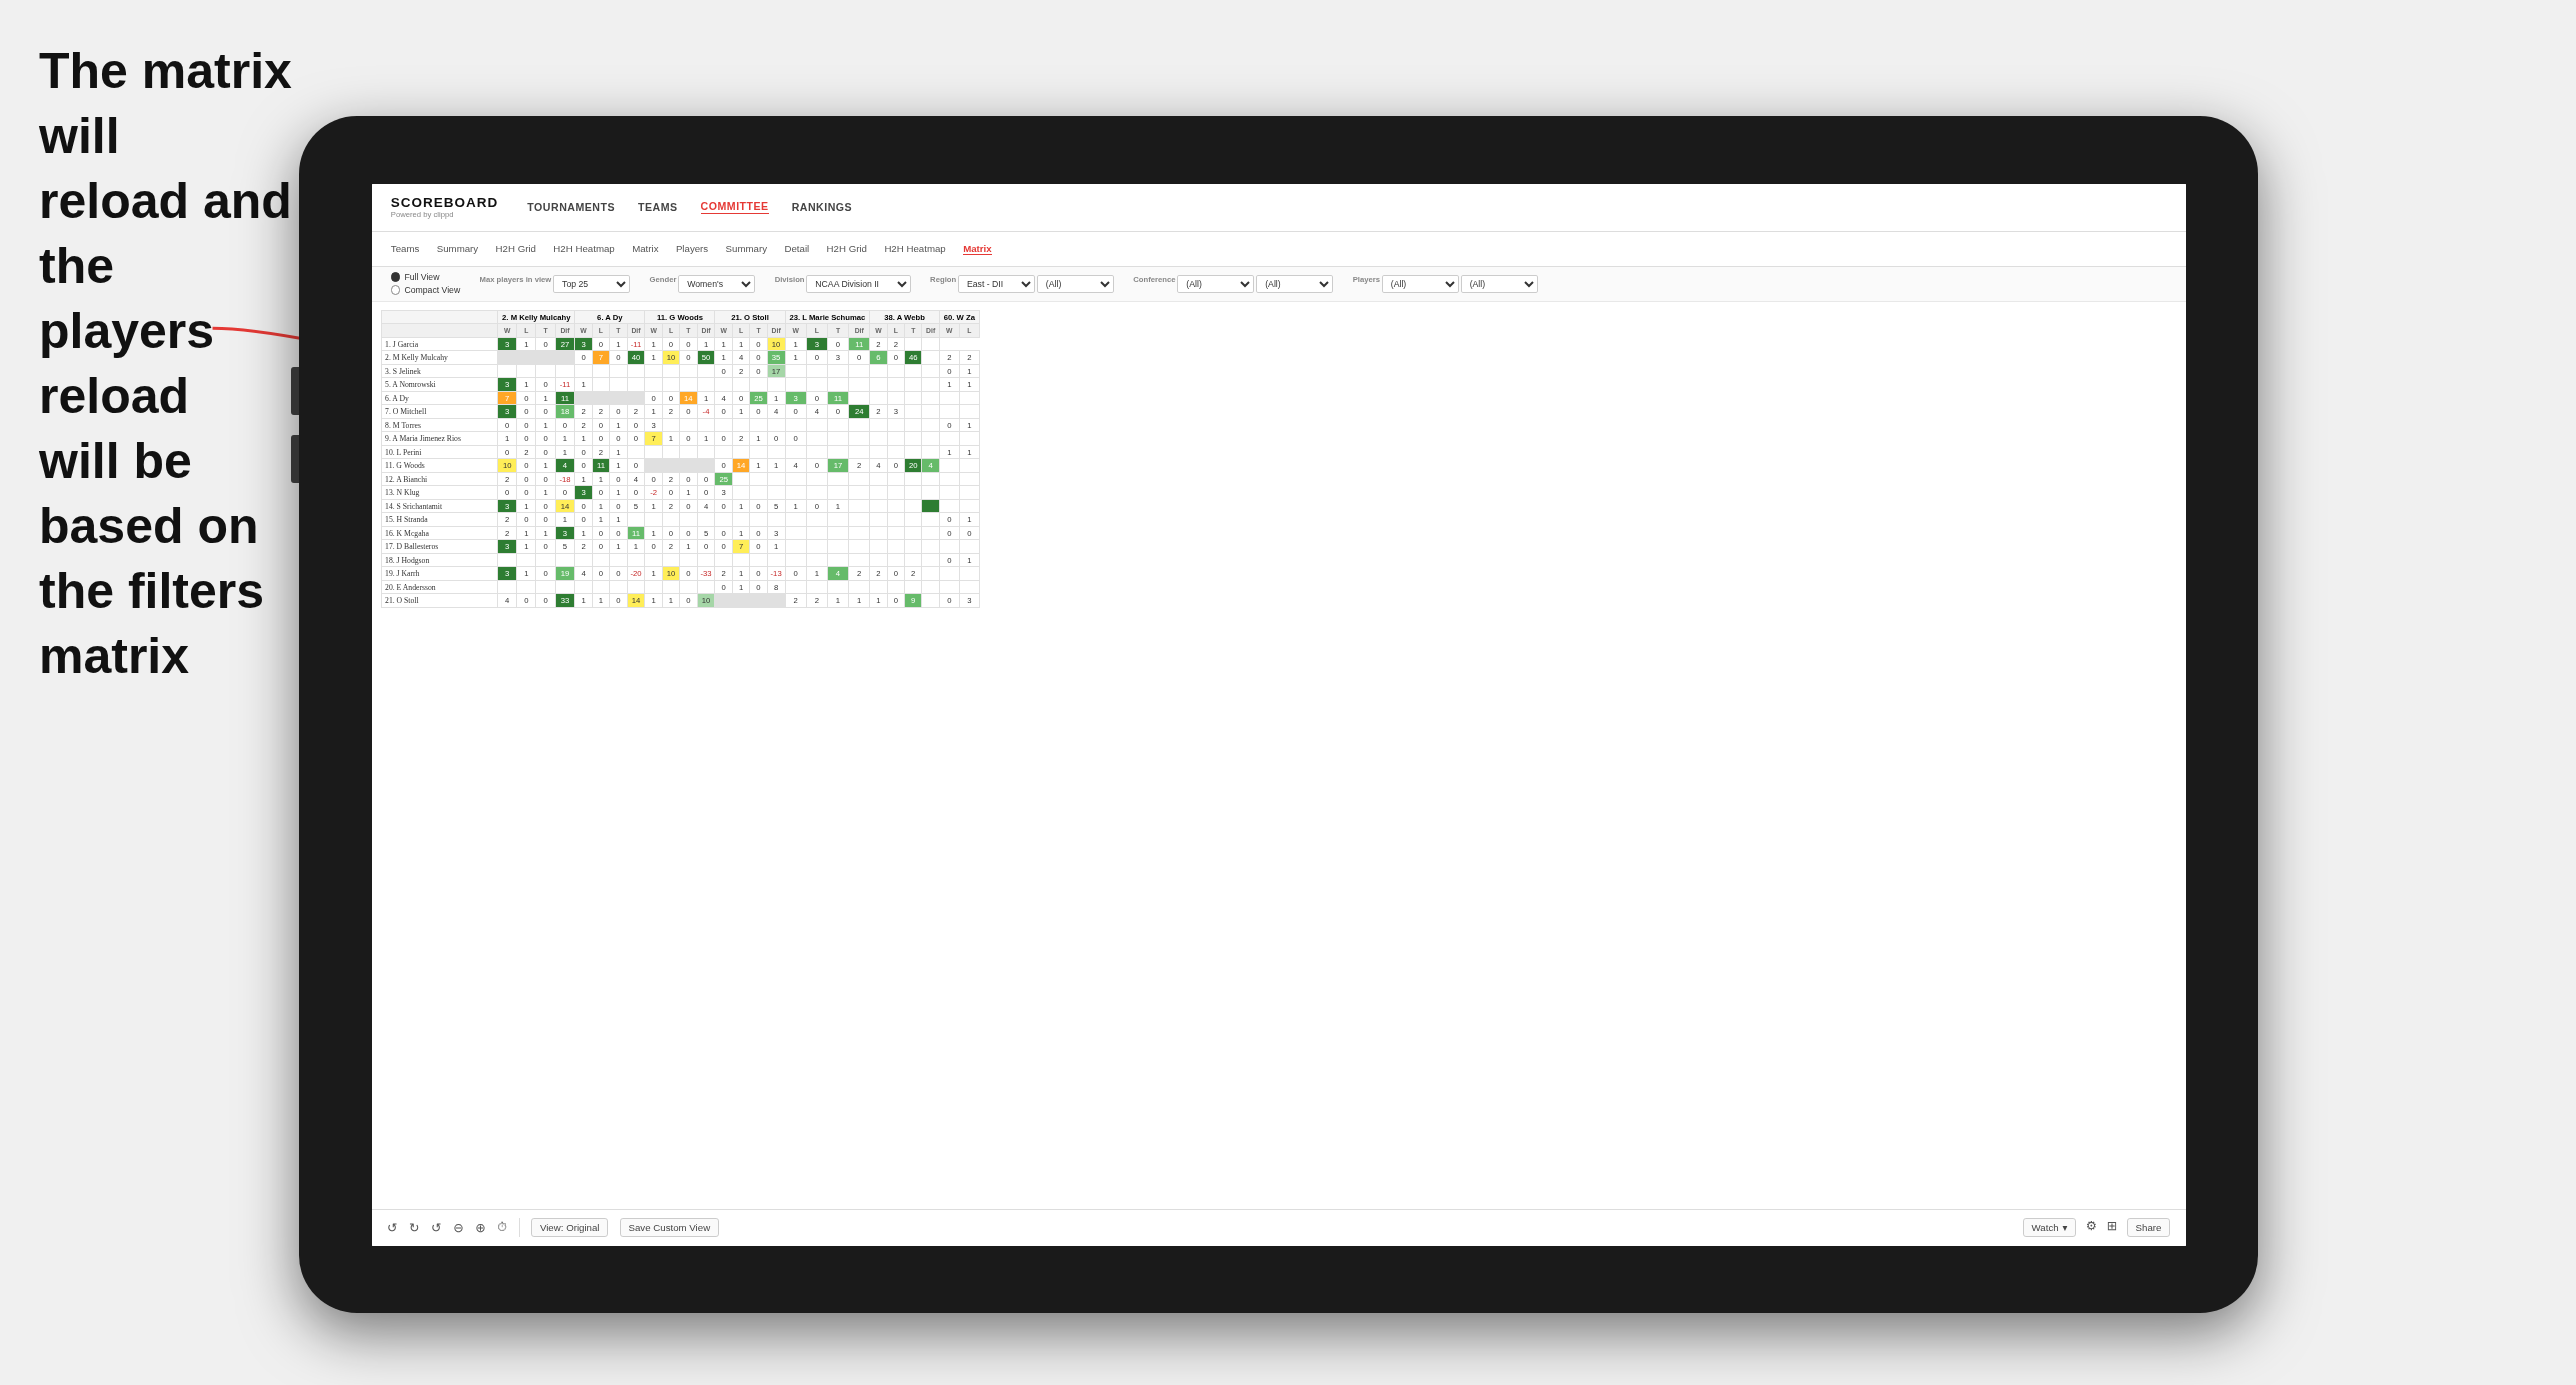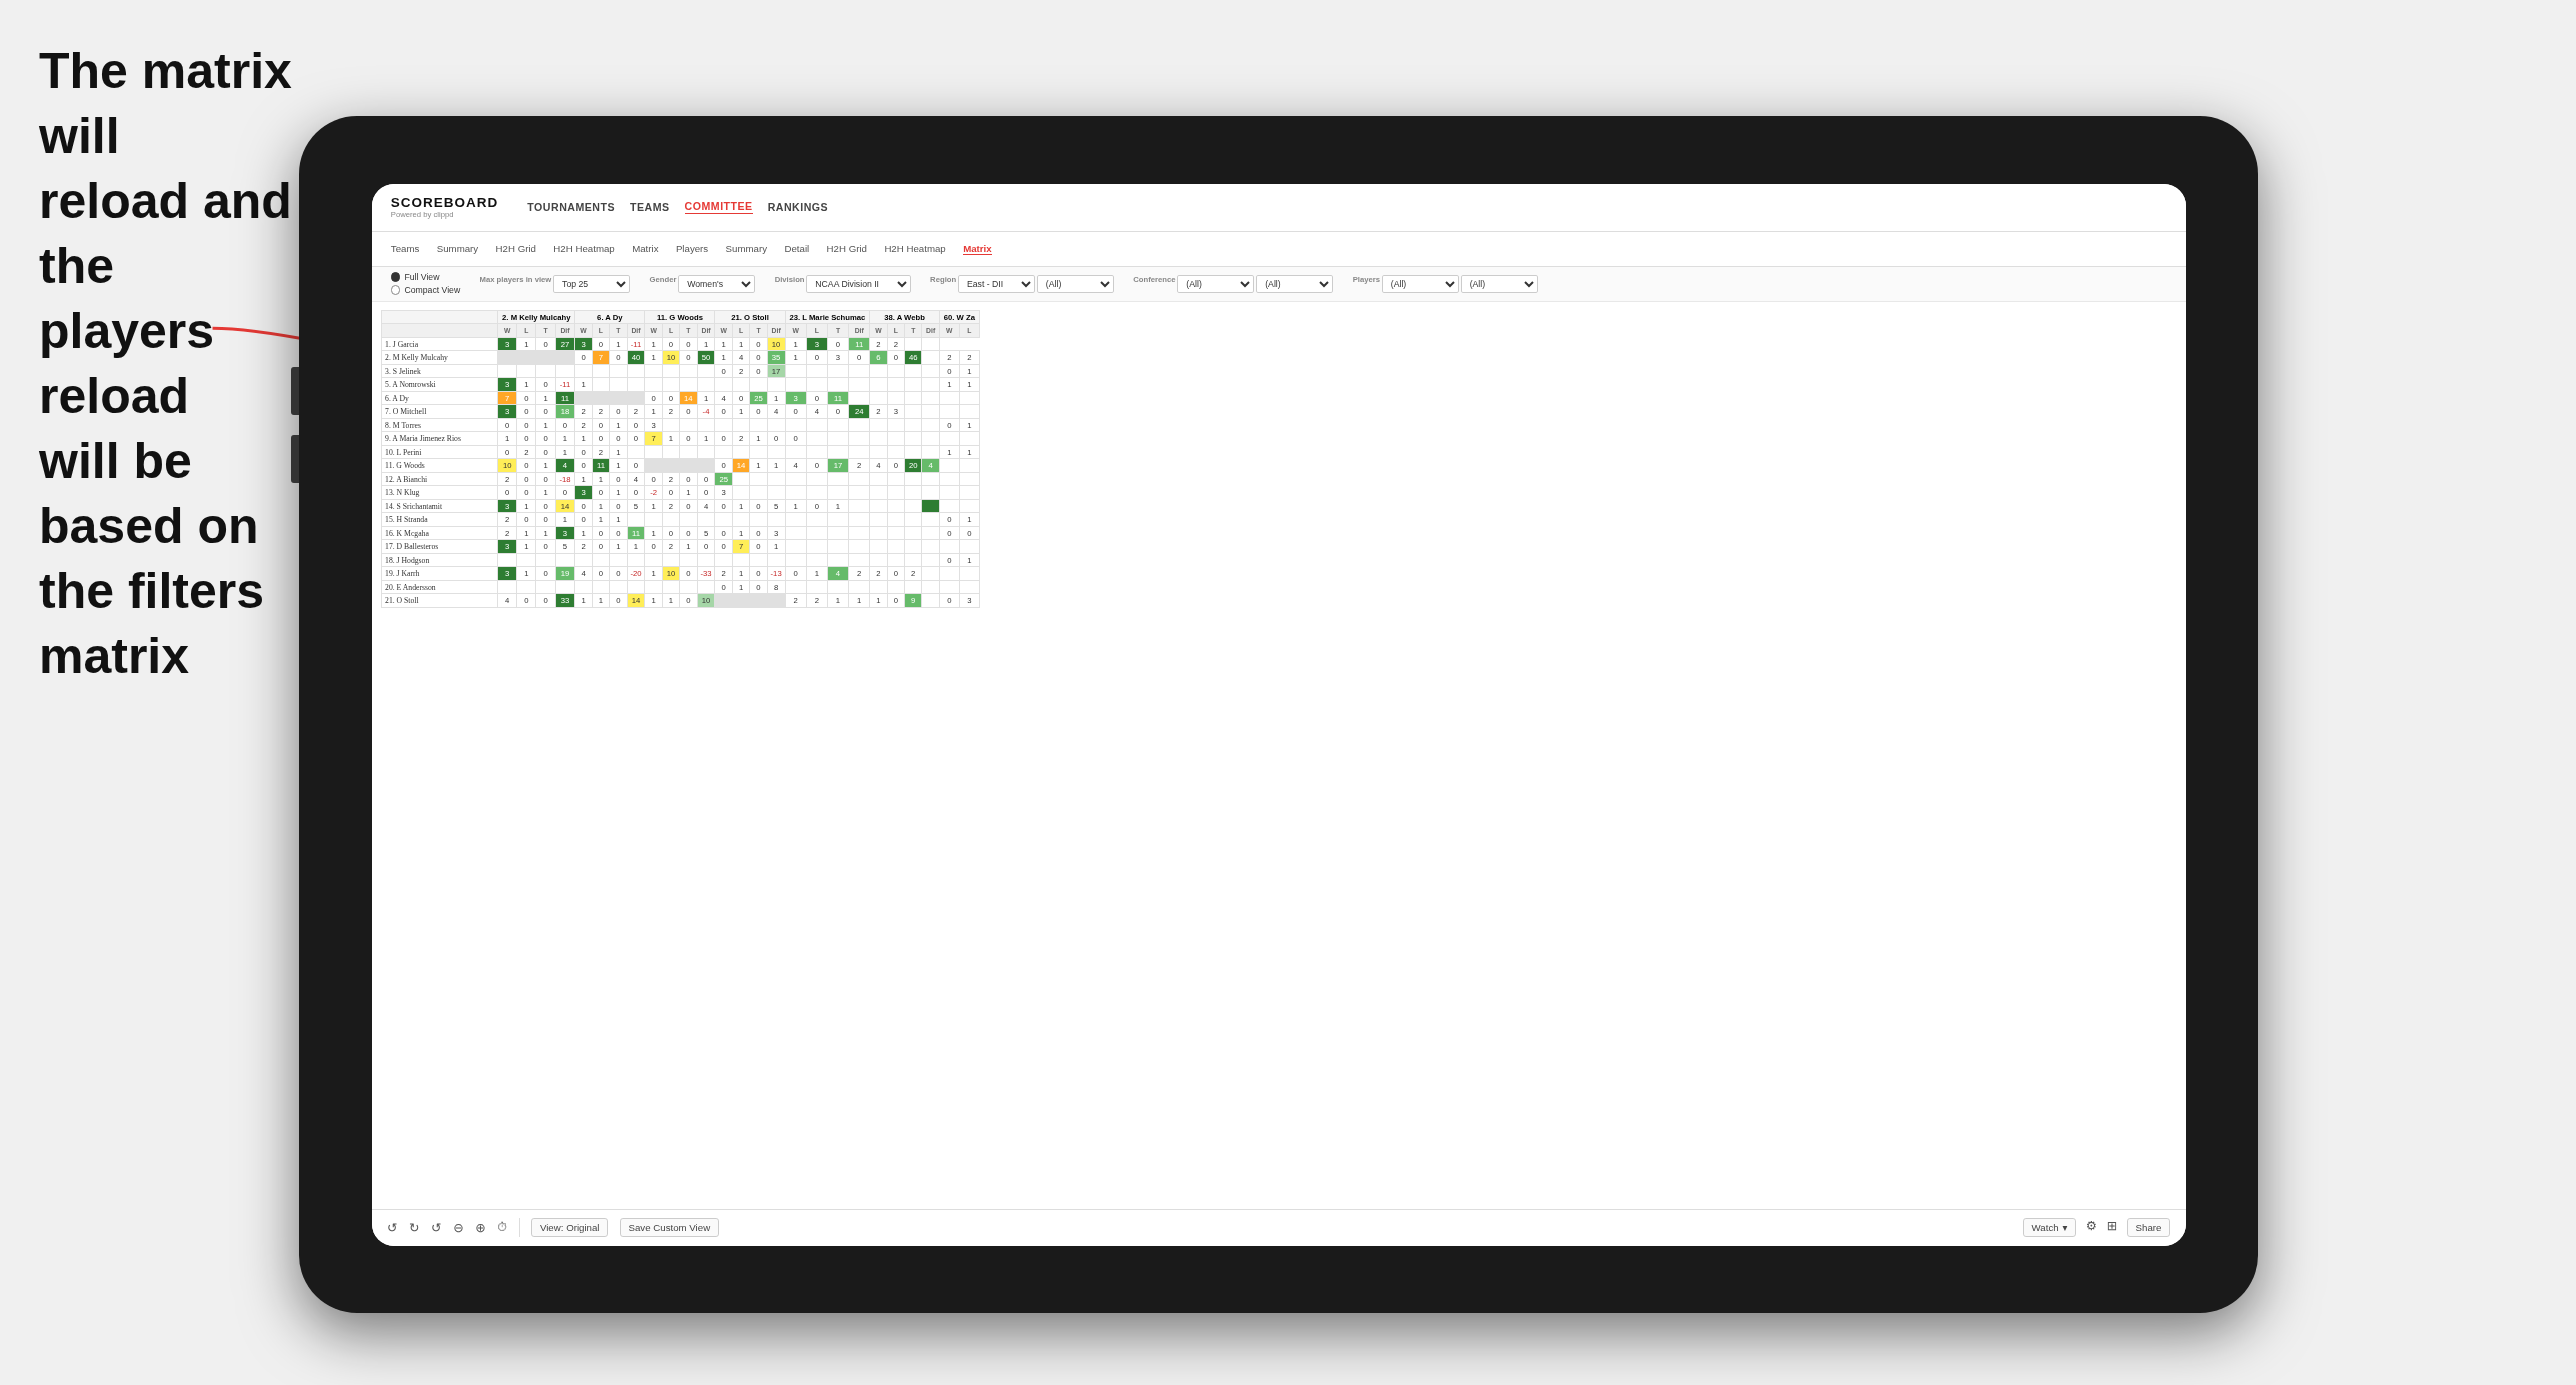--- a/index.html
+++ b/index.html
@@ -36,21 +36,21 @@
       box-shadow: 0 19.3px 58px rgba(0,0,0,0.5);
       display: flex;
       align-items: center;
       justify-content: center;
     }
 
     .tablet-screen {
       width: 1814px;
       height: 1062px;
       background: #fff;
-      border-radius: 22px;
+      border-radius: 1px;
       overflow: hidden;
       display: flex;
       flex-direction: column;
     }
 
     
     .nav-bar {
       background: #fff;
       border-bottom: 1px solid #ddd;
       display: flex;
@@ -73,21 +73,21 @@
       color: #111;
     }
 
     .logo-sub {
       font-size: 7.7px;
       color: #888;
     }
 
     .nav-items {
       display: flex;
-      gap: 15px;
+      gap: 23px;
       align-items: center;
     }
 
     .nav-item {
       font-size: 10.6px;
       font-weight: 600;
       color: #444;
       cursor: pointer;
       text-transform: uppercase;
       letter-spacing: 0.5px;

